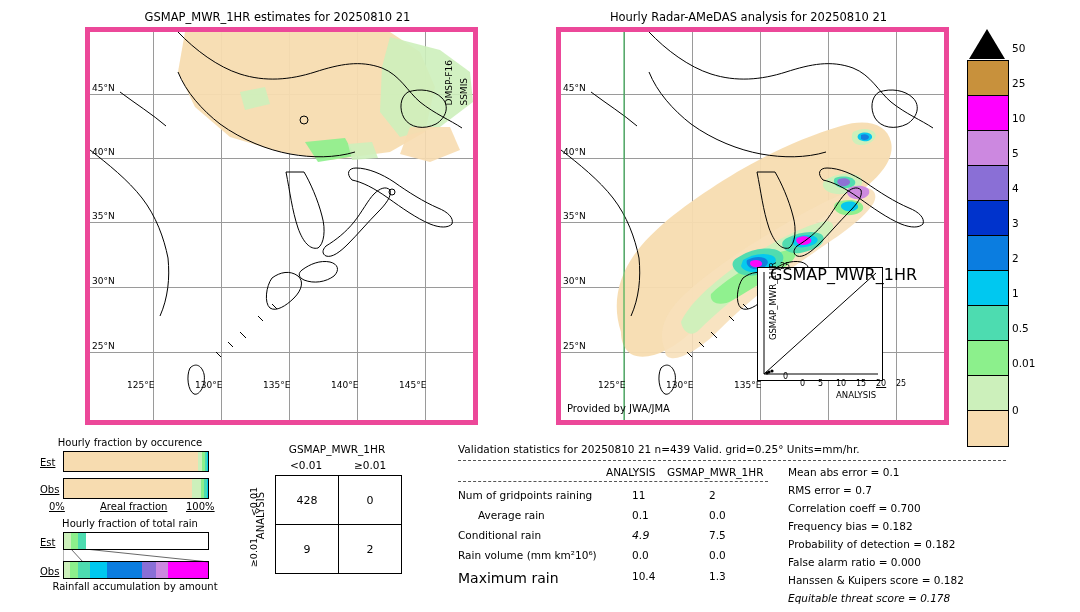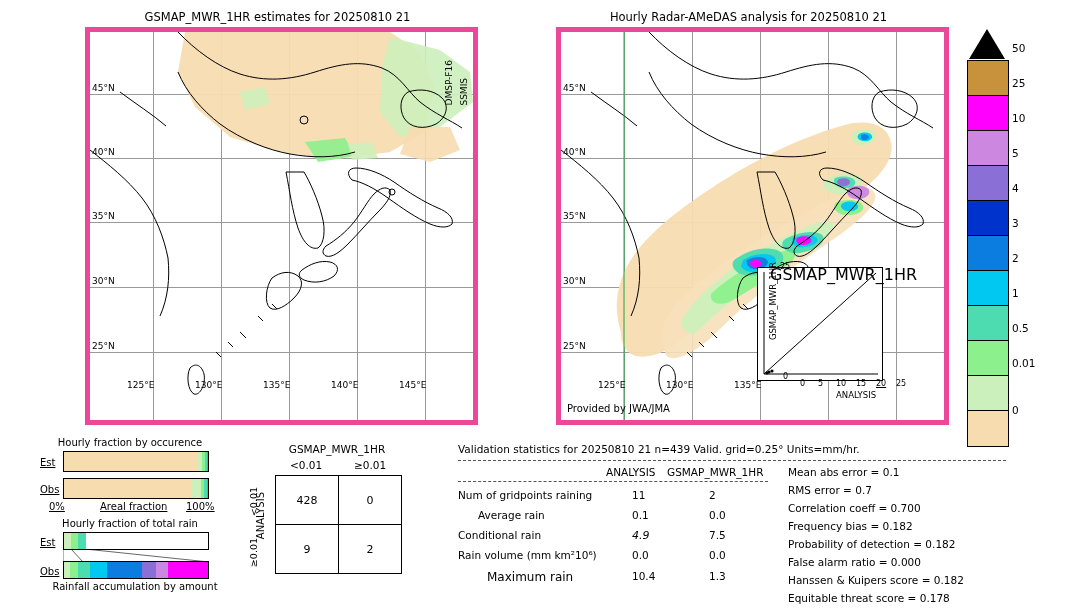--- a/index.html
+++ b/index.html
@@ -326,24 +326,24 @@
 <div class="abs" style="left:709px;top:509px;font-size:10.5px;">0.0</div>
 
 <div class="abs" style="left:458px;top:529px;font-size:10.5px;">Conditional rain</div>
 <div class="abs" style="left:632px;top:529px;font-size:11px;font-style:italic;">4.9</div>
 <div class="abs" style="left:709px;top:529px;font-size:10.5px;">7.5</div>
 
 <div class="abs" style="left:458px;top:549px;font-size:10.5px;">Rain volume (mm km²10⁶)</div>
 <div class="abs" style="left:632px;top:549px;font-size:10.5px;">0.0</div>
 <div class="abs" style="left:709px;top:549px;font-size:10.5px;">0.0</div>
 
-<div class="abs" style="left:458px;top:570px;font-size:12px;margin-left:29px;">Maximum rain</div>
+<div class="abs" style="left:458px;top:570px;font-size:14px;">Maximum rain</div>
 <div class="abs" style="left:632px;top:570px;font-size:10.5px;">10.4</div>
 <div class="abs" style="left:709px;top:570px;font-size:10.5px;">1.3</div>
 
 <div class="abs" style="left:788px;top:466px;font-size:10.5px;">Mean abs error =  0.1</div>
 <div class="abs" style="left:788px;top:484px;font-size:10.5px;">RMS error =  0.7</div>
 <div class="abs" style="left:788px;top:502px;font-size:10.5px;">Correlation coeff =  0.700</div>
 <div class="abs" style="left:788px;top:520px;font-size:10.5px;">Frequency bias =  0.182</div>
 <div class="abs" style="left:788px;top:538px;font-size:10.5px;">Probability of detection =  0.182</div>
 <div class="abs" style="left:788px;top:556px;font-size:10.5px;">False alarm ratio =  0.000</div>
 <div class="abs" style="left:788px;top:574px;font-size:10.5px;">Hanssen &amp; Kuipers score =  0.182</div>
-<div class="abs" style="left:788px;top:592px;font-size:10.5px;">Equitable threat score =  0.178</div>
+<div class="abs" style="left:788px;top:592px;font-size:10.5px;font-style:italic;">Equitable threat score =  0.178</div>
 
 </body></html>

